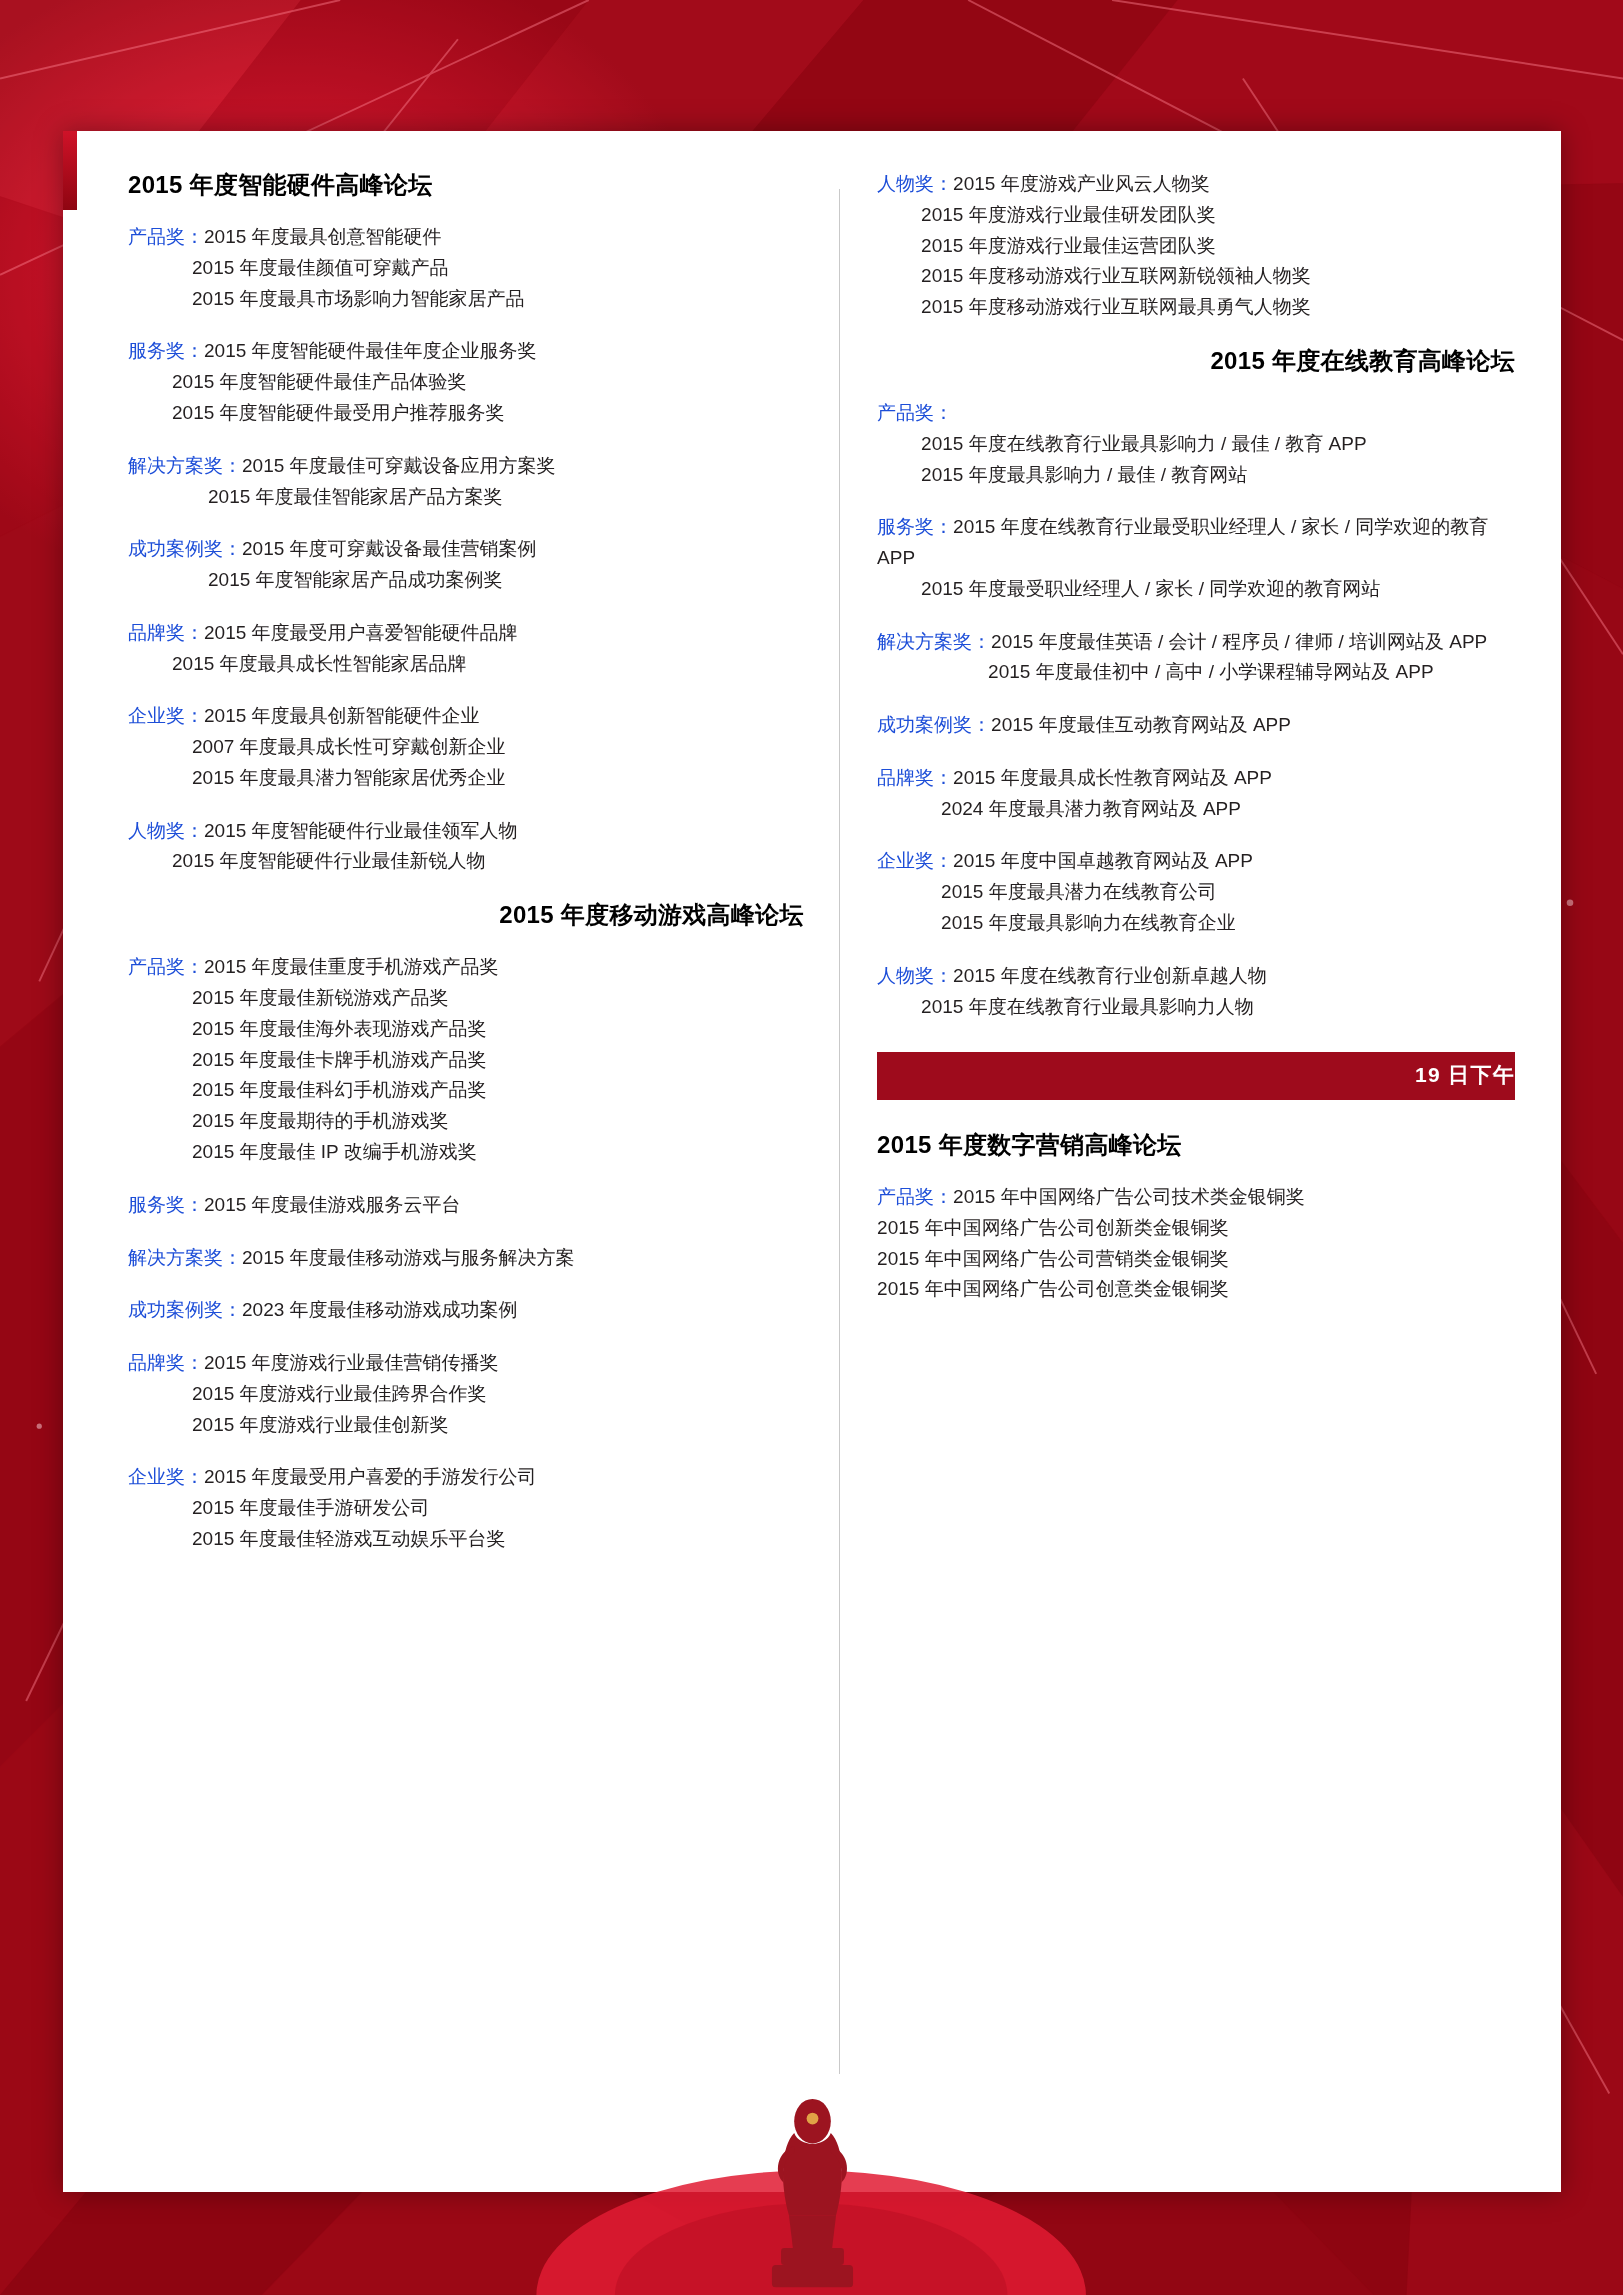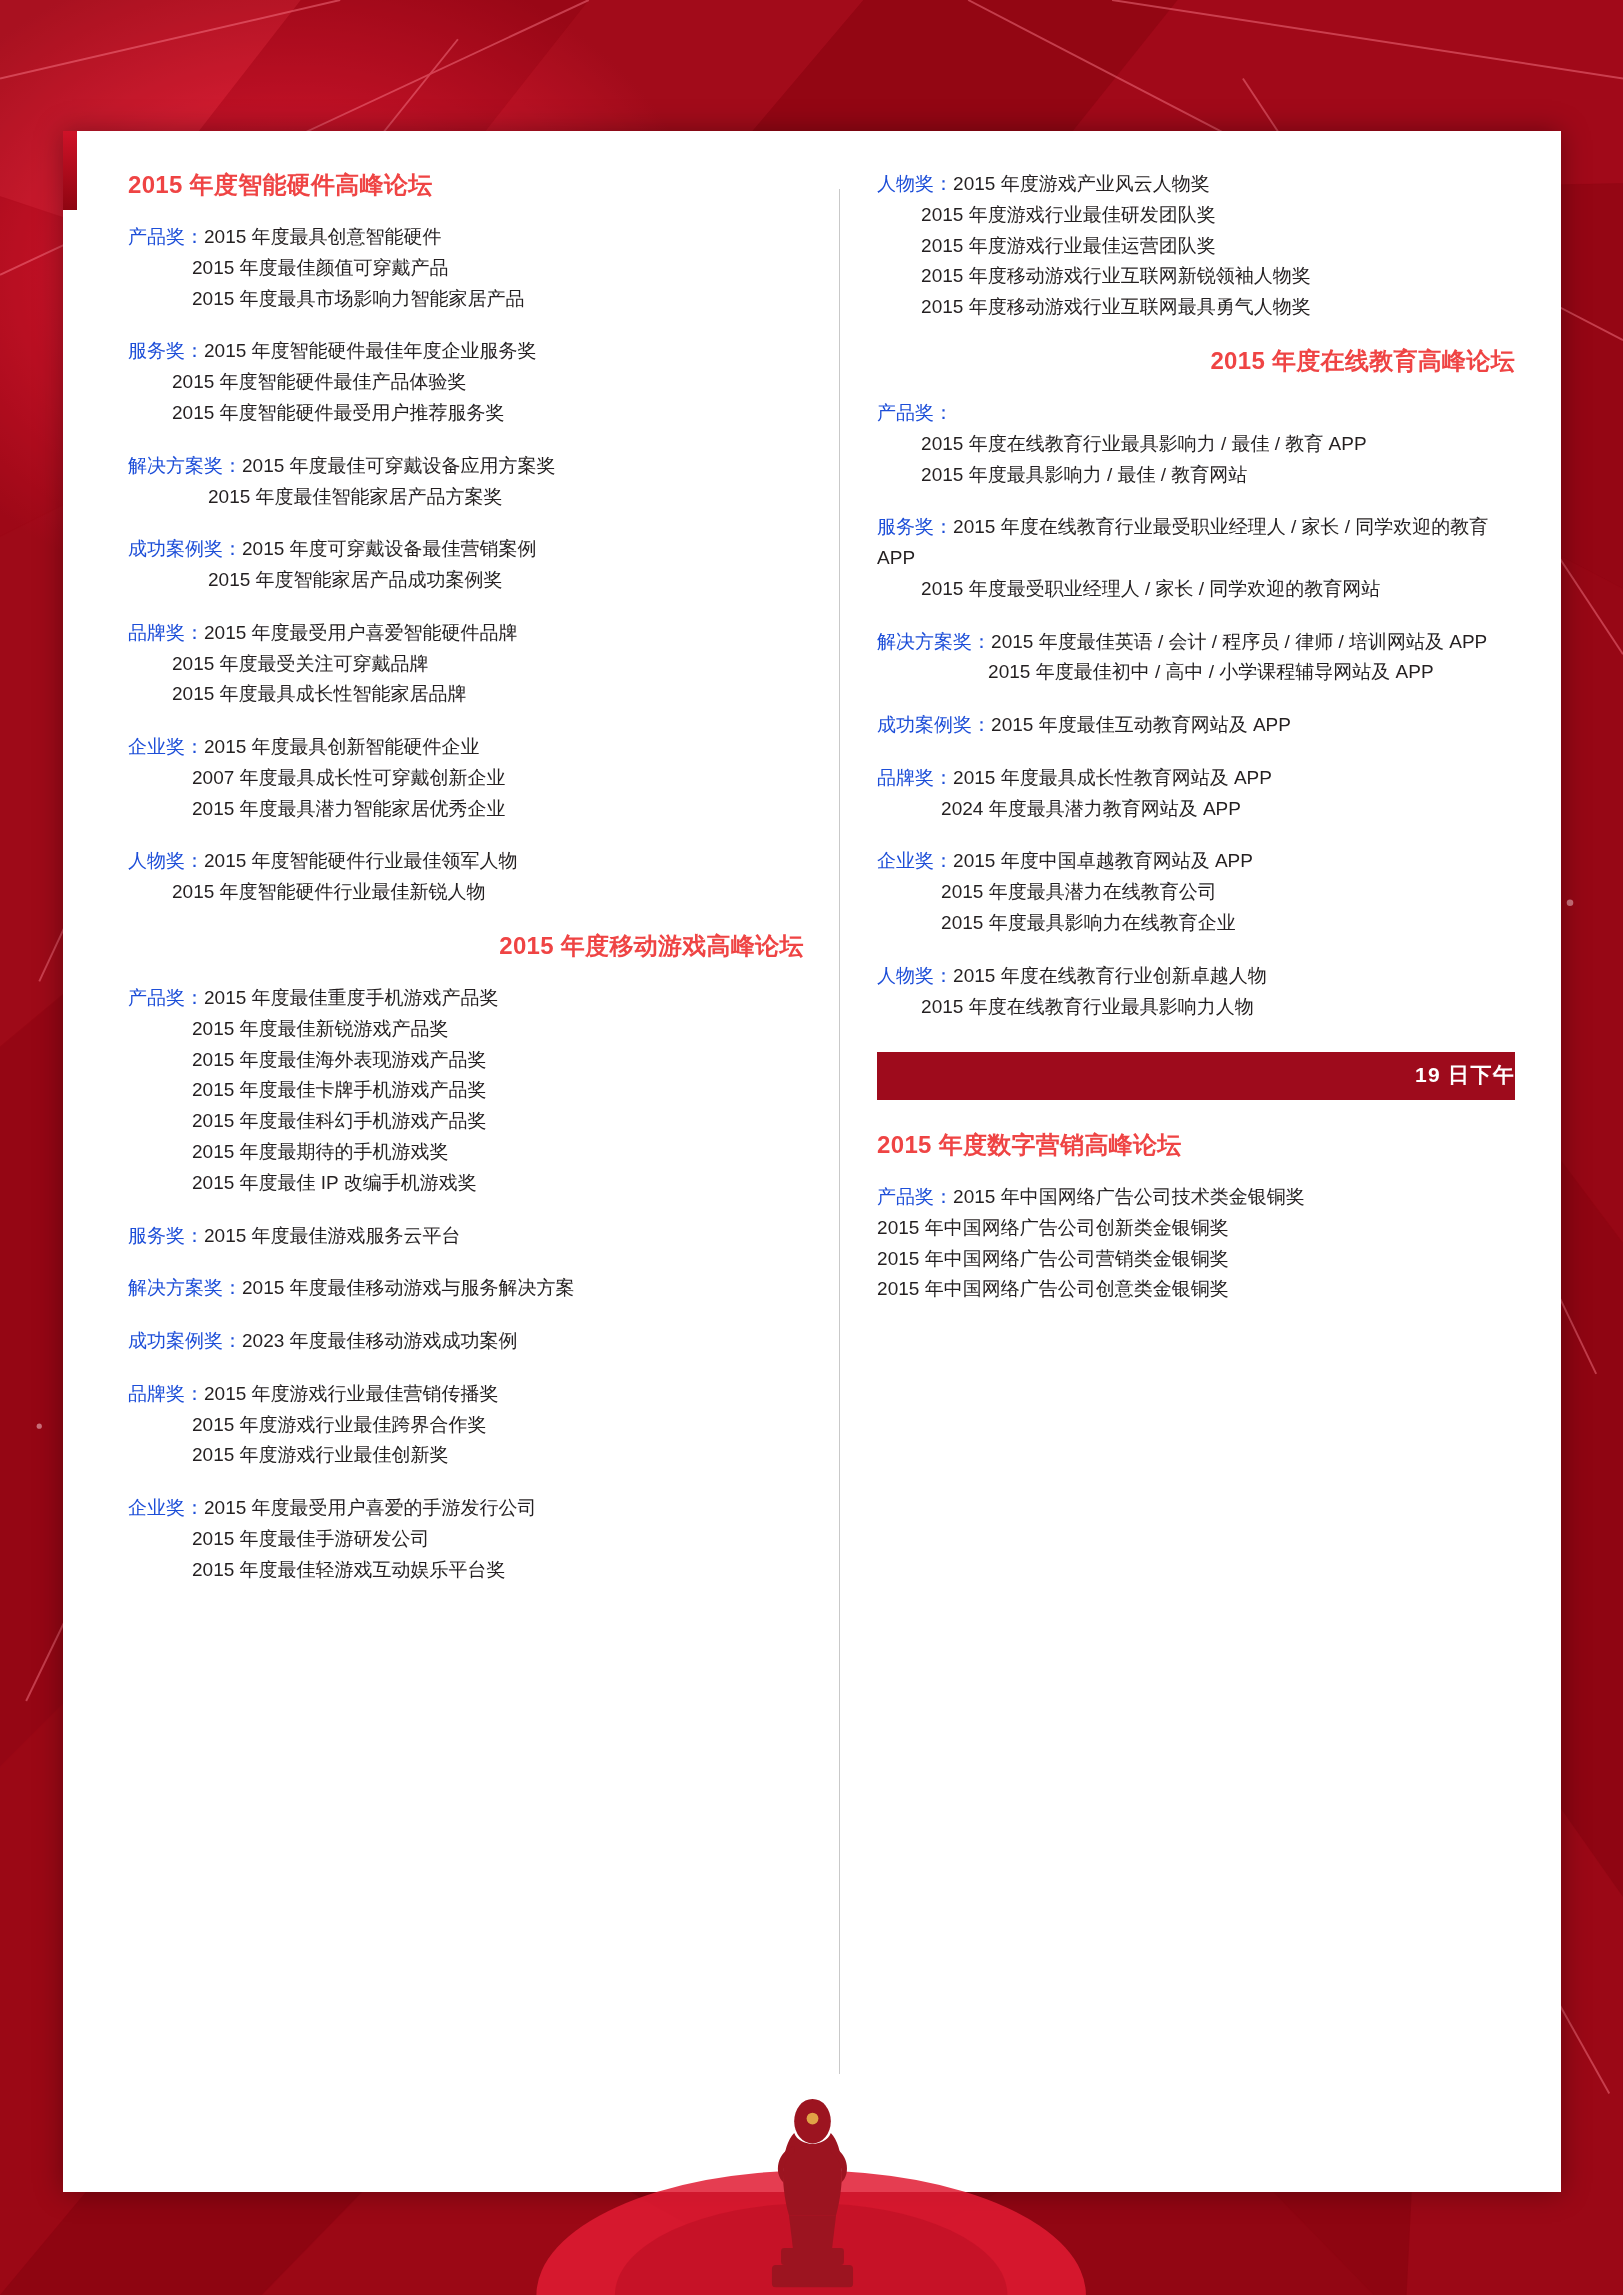--- a/index.html
+++ b/index.html
@@ -70,21 +70,21 @@
     background: #c9c9c9;
     margin: 19.6px 0 92px 0;
     flex: 0 0 1.3px;
   }
   .col-right {
     width: 677px;
     padding-left: 37px;
   }
 
   h2.section-title {
-    color: #ef4444;
+    color: #000000;
     font-size: 24px;
     font-weight: bold;
     margin: 0 0 22px 0;
     letter-spacing: 0.3px;
     line-height: 1.3;
   }
   .spacer-title { margin-top: 37px; text-align: right; }
 
   .award-group {
     margin-bottom: 22px;
@@ -200,21 +200,20 @@
         <div class="award-line indent-2">2015 年度最佳智能家居产品方案奖</div>
       </div>
 
       <div class="award-group">
         <div class="award-line"><span class="lbl">成功案例奖：</span><span>2015 年度可穿戴设备最佳营销案例</span></div>
         <div class="award-line indent-2">2015 年度智能家居产品成功案例奖</div>
       </div>
 
       <div class="award-group">
         <div class="award-line"><span class="lbl">品牌奖：</span><span>2015 年度最受用户喜爱智能硬件品牌</span></div>
-        <div class="award-line indent-5">2015 年度最受关注可穿戴品牌</div>
         <div class="award-line indent-5">2015 年度最具成长性智能家居品牌</div>
       </div>
 
       <div class="award-group">
         <div class="award-line"><span class="lbl">企业奖：</span><span>2015 年度最具创新智能硬件企业</span></div>
         <div class="award-line indent-1">2007 年度最具成长性可穿戴创新企业</div>
         <div class="award-line indent-1">2015 年度最具潜力智能家居优秀企业</div>
       </div>
 
       <div class="award-group">

